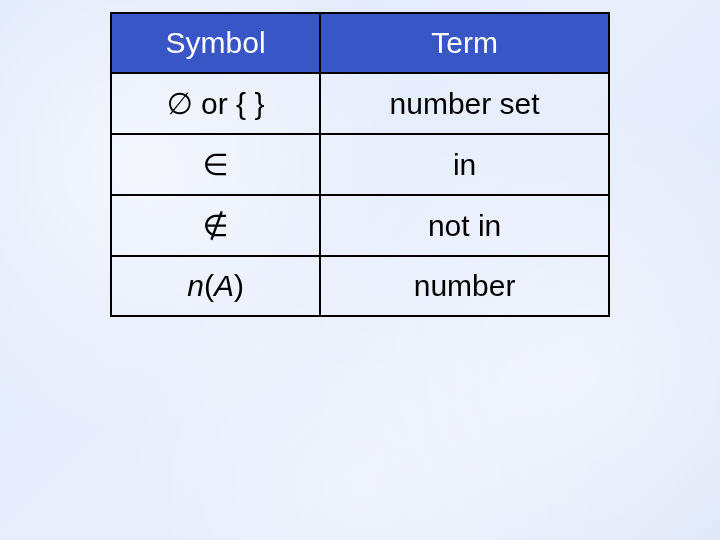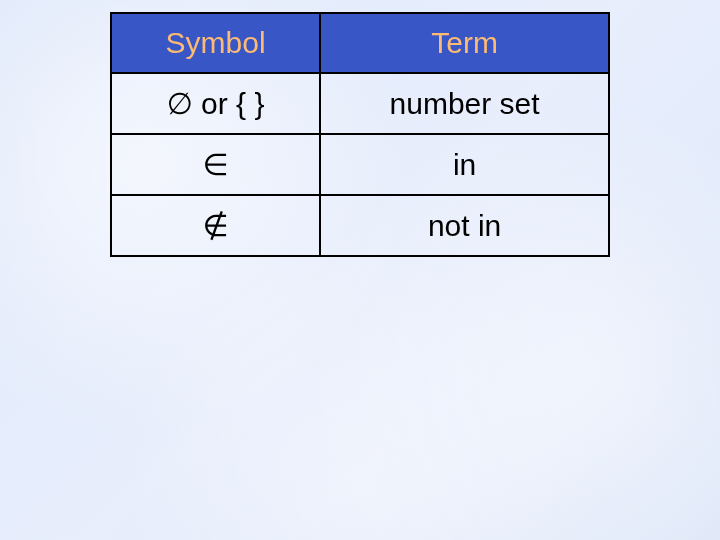--- a/index.html
+++ b/index.html
@@ -37,21 +37,21 @@
   }
   .tbl th, .tbl td {
     border: 2px solid #000;
     padding: 12px 18px;
     text-align: center;
     font-size: 30px;
     font-weight: normal;
   }
   .tbl th {
     background: #3856c6;
-    color: #fdba74;
+    color: #ffffff;
   }
   .tbl td.symcol {
     width: 42%;
   }
   .italic {
     font-style: italic;
   }
 </style>
 </head>
 <body>
@@ -71,15 +71,19 @@
         <td>number set</td>
       </tr>
       <tr>
         <td class="symcol">∈</td>
         <td>in</td>
       </tr>
       <tr>
         <td class="symcol">∉</td>
         <td>not in</td>
       </tr>
+      <tr>
+        <td class="symcol"><span class="italic">n</span>(<span class="italic">A</span>)</td>
+        <td>number</td>
+      </tr>
     </tbody>
   </table>
 </div>
 
 </body></html>

